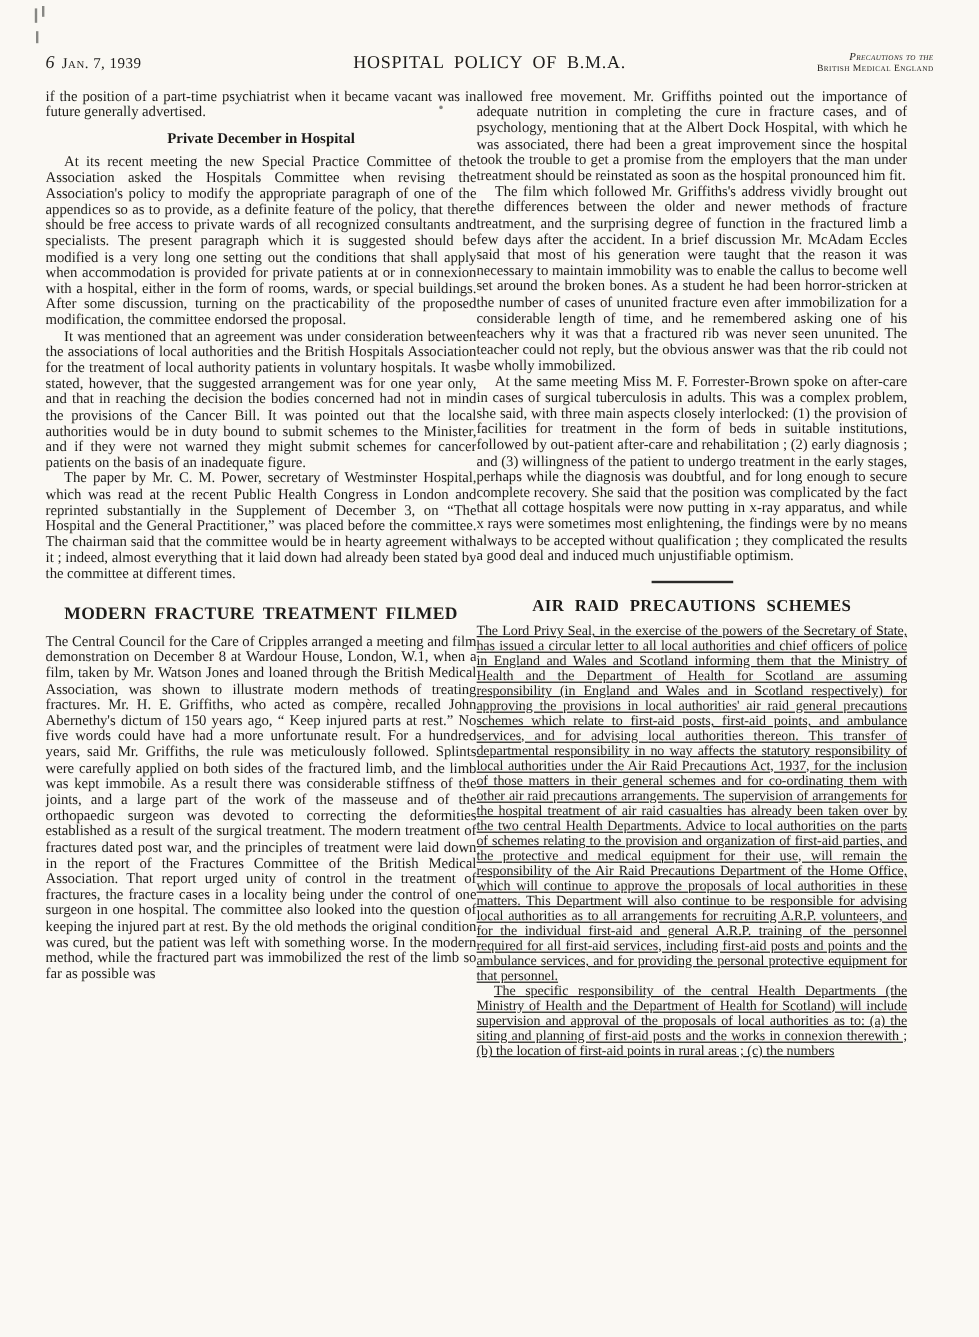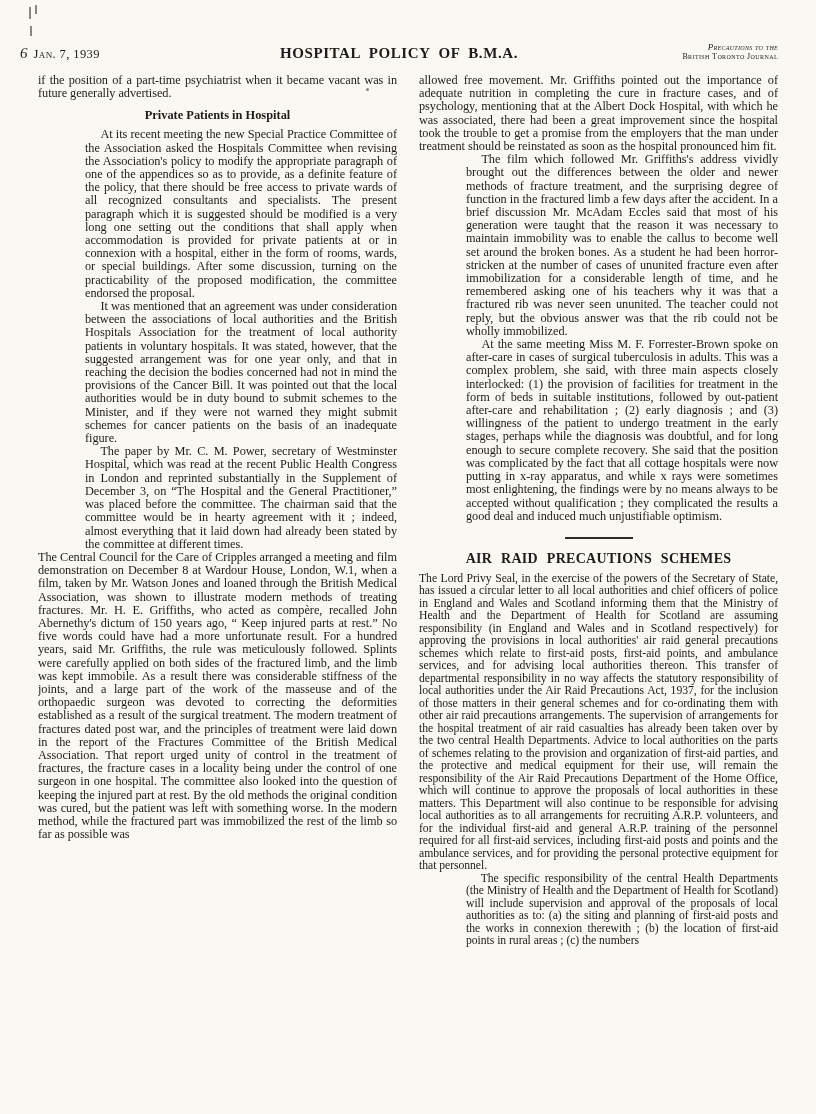--- a/index.html
+++ b/index.html
@@ -15,96 +15,97 @@
   }
   
   .artifact { position:absolute; background:#4a4a46; opacity:.65; }
   .tick1 { left:29px; top:7px;  width:2px; height:12px; }
   .tick2 { left:35px; top:5px;  width:2px; height:9px; }
   .tick3 { left:30px; top:26px; width:2px; height:10px; }
   .dot   { left:366px; top:88px; width:3px; height:3px; border-radius:50%; }
 
   
   .masthead {
-    position:absolute; top:42px; left:20px; right:38px;
+    position:absolute; top:42px; left:38px; right:38px;
     display:flex; align-items:flex-end;
   }
   .mast-left { width:170px; white-space:nowrap; }
   .pageno { font-size:15px; font-style:italic; margin-right:6px; }
   .issue-date { font-variant:small-caps; font-size:12.5px; letter-spacing:.4px; }
   .mast-center {
     flex:1; text-align:center;
-    font-weight:bold; font-size:15px; letter-spacing:.6px; word-spacing:4px;
+    font-weight:normal; font-size:15px; letter-spacing:.6px; word-spacing:4px;
   }
   .mast-right { width:170px; text-align:right; line-height:1.15; }
   .supp-line1 { font-style:italic; font-variant:small-caps; font-size:9px; letter-spacing:.3px; }
   .supp-line2 { font-variant:small-caps; font-size:8px; letter-spacing:.4px; }
 
   
   .columns {
     position:absolute; top:74px; left:38px; right:38px; bottom:8px;
-    display:flex; gap:22px;
+    display:flex; 
   }
   .col { width:359px; overflow:hidden; }
 
   .para {
     font-size:12.3px; line-height:13.2px;
     text-align:justify; letter-spacing:-0.05px;
   }
-  .indent { text-indent:1.25em;margin-left:47px; }
+  .indent { text-indent:1.25em; }
 
   .subhead {
     text-align:center; font-weight:bold;
     font-size:12.4px; margin:8px 0 5px;
   }
   .bighead {
     text-align:center; font-weight:bold;
     font-size:14.6px; letter-spacing:.3px; word-spacing:3px;
     margin:19px 0 7px;
   }
   .air-head { margin:12px 0 6px; word-spacing:5px; font-size:14px; }
 
   .divider-rule {
     width:68px; height:2px; background:#2a2a28;
     margin:14px auto 10px;
   }
-  .air-section .para { font-size:11.7px; line-height:12.5px; }
+  .air-section .para { font-size:11.7px; line-height:12.5px;text-decoration:underline; }
 </style>
 </head>
 <body>
 
 <div class="page">
 
   <div class="artifact tick1"></div>
   <div class="artifact tick2"></div>
   <div class="artifact tick3"></div>
   <div class="artifact dot"></div>
 
   <header class="masthead">
     <div class="mast-left">
       <span class="pageno">6</span><span class="issue-date">Jan. 7, 1939</span>
     </div>
     <div class="mast-center">HOSPITAL POLICY OF B.M.A.</div>
     <div class="mast-right">
       <div class="supp-line1">Precautions to the</div>
-      <div class="supp-line2">British Toronto Journal</div>
+      <div class="supp-line2">British Medical England</div>
     </div>
   </header>
 
   <main class="columns">
 
     <section class="col">
       <p class="para">if the position of a part-time psychiatrist when it became vacant was in future generally advertised.</p>
 
-      <h3 class="subhead">Private Patients in Hospital</h3>
+      <h3 class="subhead">Private December in Hospital</h3>
       <p class="para indent">At its recent meeting the new Special Practice Committee of the Association asked the Hospitals Committee when revising the Association's policy to modify the appropriate paragraph of one of the appendices so as to provide, as a definite feature of the policy, that there should be free access to private wards of all recognized consultants and specialists.  The present paragraph which it is suggested should be modified is a very long one setting out the conditions that shall apply when accommodation is provided for private patients at or in connexion with a hospital, either in the form of rooms, wards, or special buildings. After some discussion, turning on the practicability of the proposed modification, the committee endorsed the proposal.</p>
 
       <p class="para indent">It was mentioned that an agreement was under consideration between the associations of local authorities and the British Hospitals Association for the treatment of local authority patients in voluntary hospitals.  It was stated, however, that the suggested arrangement was for one year only, and that in reaching the decision the bodies concerned had not in mind the provisions of the Cancer Bill.  It was pointed out that the local authorities would be in duty bound to submit schemes to the Minister, and if they were not warned they might submit schemes for cancer patients on the basis of an inadequate figure.</p>
       <p class="para indent">The paper by Mr. C. M. Power, secretary of Westminster Hospital, which was read at the recent Public Health Congress in London and reprinted substantially in the Supplement of December 3, on “The Hospital and the General Practitioner,” was placed before the committee. The chairman said that the committee would be in hearty agreement with it ; indeed, almost everything that it laid down had already been stated by the committee at different times.</p>
 
+      <h2 class="bighead">MODERN FRACTURE TREATMENT FILMED</h2>
       <p class="para">The Central Council for the Care of Cripples arranged a meeting and film demonstration on December 8 at Wardour House, London, W.1, when a film, taken by Mr. Watson Jones and loaned through the British Medical Association, was shown to illustrate modern methods of treating fractures.  Mr. H. E. Griffiths, who acted as compère, recalled John Abernethy's dictum of 150 years ago, “ Keep injured parts at rest.”  No five words could have had a more unfortunate result.  For a hundred years, said Mr. Griffiths, the rule was meticulously followed.  Splints were carefully applied on both sides of the fractured limb, and the limb was kept immobile. As a result there was considerable stiffness of the joints, and a large part of the work of the masseuse and of the orthopaedic surgeon was devoted to correcting the deformities established as a result of the surgical treatment.  The modern treatment of fractures dated post war, and the principles of treatment were laid down in the report of the Fractures Committee of the British Medical Association. That report urged unity of control in the treatment of fractures, the fracture cases in a locality being under the control of one surgeon in one hospital.  The committee also looked into the question of keeping the injured part at rest.  By the old methods the original condition was cured, but the patient was left with something worse. In the modern method, while the fractured part was immobilized the rest of the limb so far as possible was</p>
     </section>
 
     <section class="col">
       <p class="para">allowed free movement.  Mr. Griffiths pointed out the importance of adequate nutrition in completing the cure in fracture cases, and of psychology, mentioning that at the Albert Dock Hospital, with which he was associated, there had been a great improvement since the hospital took the trouble to get a promise from the employers that the man under treatment should be reinstated as soon as the hospital pronounced him fit.</p>
       <p class="para indent">The film which followed Mr. Griffiths's address vividly brought out the differences between the older and newer methods of fracture treatment, and the surprising degree of function in the fractured limb a few days after the accident.  In a brief discussion Mr. McAdam Eccles said that most of his generation were taught that the reason it was necessary to maintain immobility was to enable the callus to become well set around the broken bones.  As a student he had been horror-stricken at the number of cases of ununited fracture even after immobilization for a considerable length of time, and he remembered asking one of his teachers why it was that a fractured rib was never seen ununited.  The teacher could not reply, but the obvious answer was that the rib could not be wholly immobilized.</p>
       <p class="para indent">At the same meeting Miss M. F. Forrester-Brown spoke on after-care in cases of surgical tuberculosis in adults. This was a complex problem, she said, with three main aspects closely interlocked: (1) the provision of facilities for treatment in the form of beds in suitable institutions, followed by out-patient after-care and rehabilitation ; (2) early diagnosis ;  and (3) willingness of the patient to undergo treatment in the early stages, perhaps while the diagnosis was doubtful, and for long enough to secure complete recovery.  She said that the position was complicated by the fact that all cottage hospitals were now putting in x-ray apparatus, and while x rays were sometimes most enlightening, the findings were by no means always to be accepted without qualification ; they complicated the results a good deal and induced much unjustifiable optimism.</p>
 
       <div class="divider-rule"></div>
 

